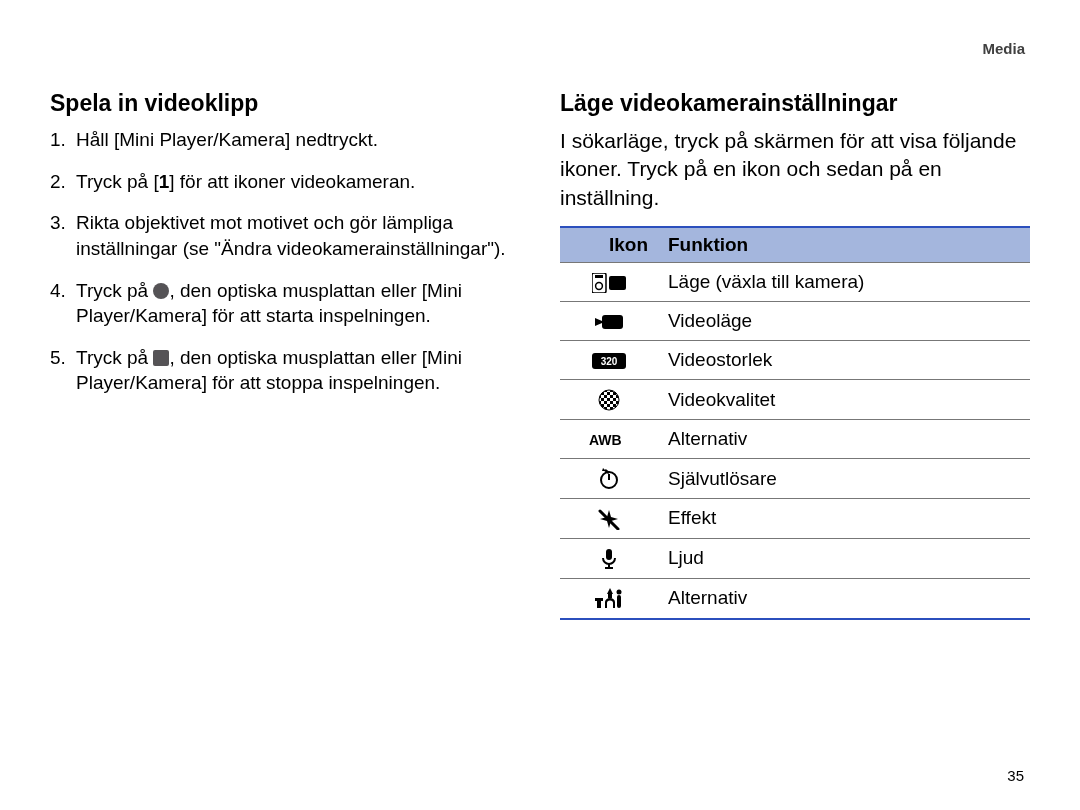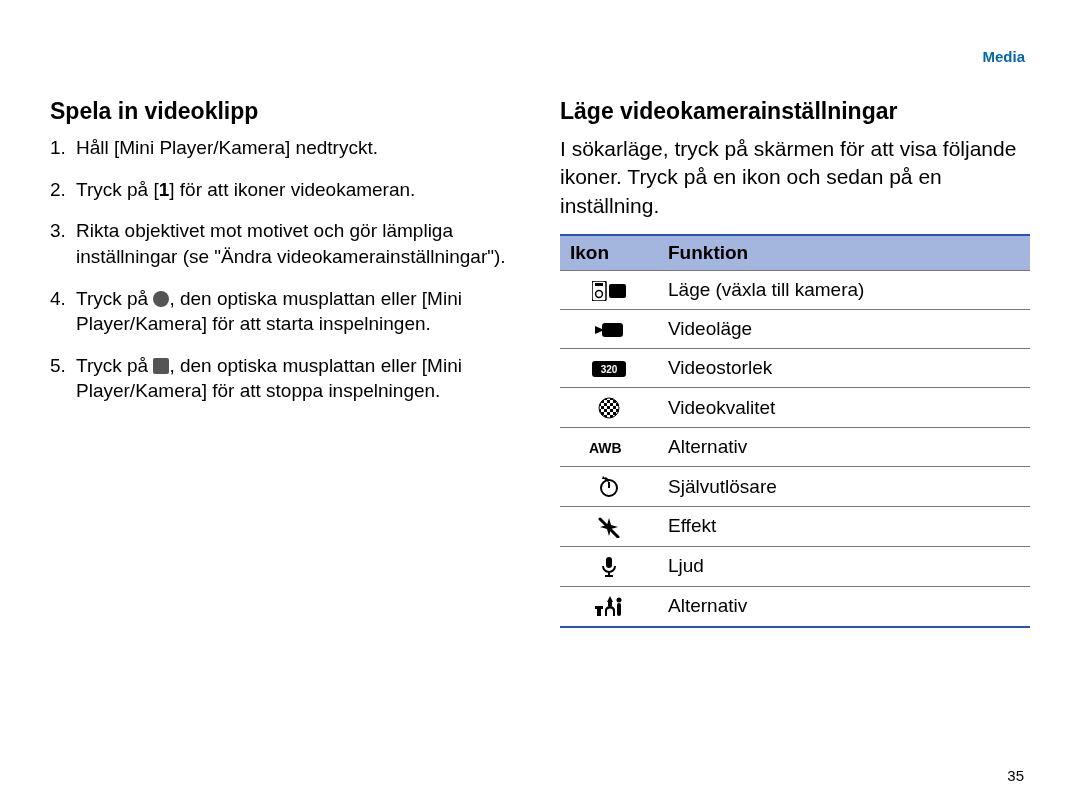--- a/index.html
+++ b/index.html
@@ -14,35 +14,34 @@
   }
   .page {
     position: relative;
     width: 1080px;
     height: 810px;
     box-sizing: border-box;
     padding: 50px 50px 30px 50px;
   }
   .top-label {
     position: absolute;
-    top: 48px;
+    top: 40px;
     right: 55px;
     font-size: 15px;
     font-weight: 700;
-    color: #0369a1;
+    color: #404040;
   }
   .columns {
     display: flex;
     gap: 40px;
     padding-top: 40px;
   }
   .col {
     flex: 1 1 0;
     min-width: 0;
-    margin-top: 8px;
   }
   h2 {
     font-size: 23px;
     font-weight: 700;
     margin: 0 0 10px 0;
   }
   ol.steps {
     list-style: none;
     margin: 0;
     padding: 0;
@@ -88,21 +87,21 @@
     font-size: 19px;
   }
   table.func thead th {
     background: #a4b6dd;
     text-align: left;
     font-weight: 700;
     padding: 6px 10px;
     border-top: 2px solid #2b4fbd;
     border-bottom: 1px solid #777;
   }
-  table.func thead th:first-child { width: 78px; }
+  table.func thead th:first-child { width: 78px; text-align: right; }
   table.func tbody td {
     padding: 8px 10px;
     border-bottom: 1px solid #777;
     vertical-align: middle;
   }
   table.func tbody tr:last-child td {
     border-bottom: 2px solid #2b4fbd;
   }
   td.icon-cell { text-align: center; }
   td.icon-cell svg { display: inline-block; vertical-align: middle; }

